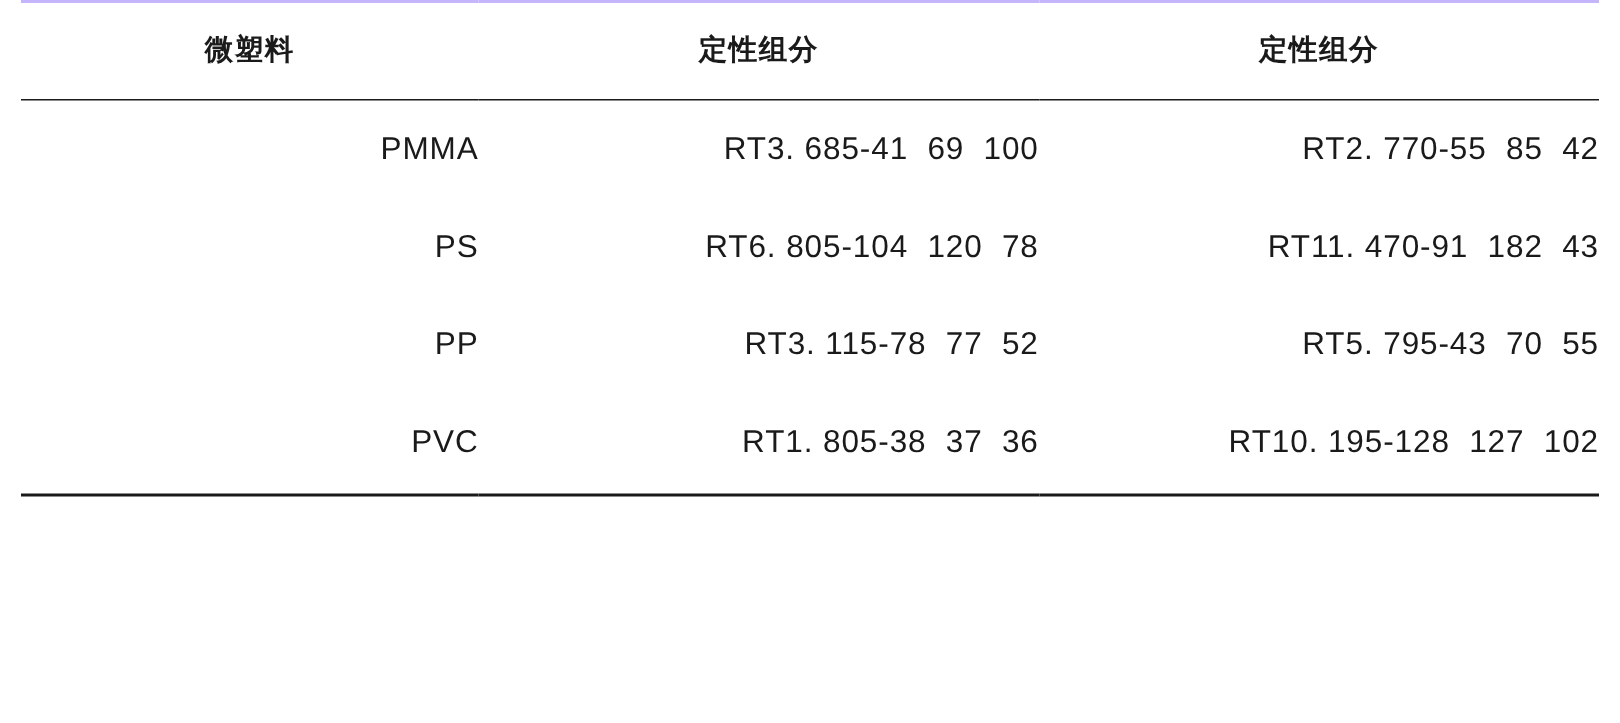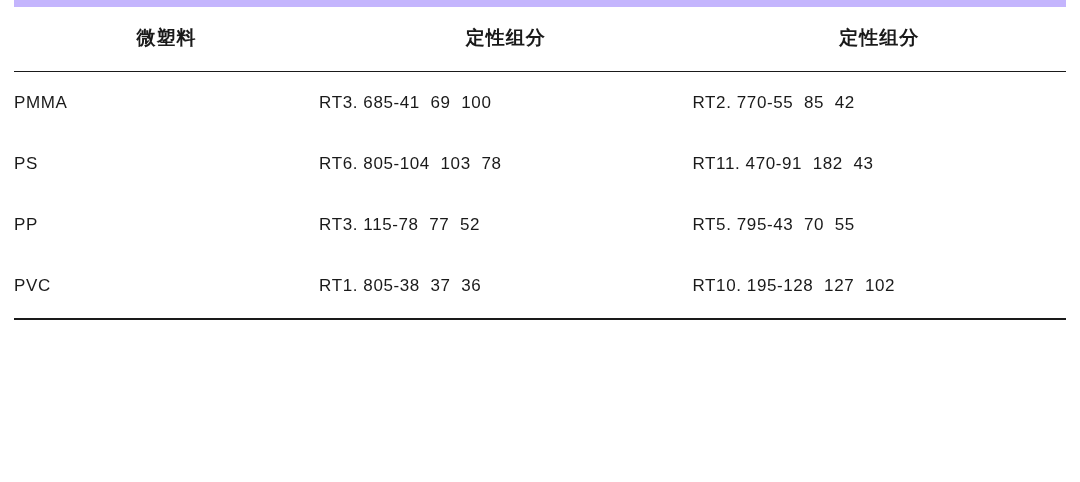--- a/index.html
+++ b/index.html
@@ -27,26 +27,26 @@
     table-layout: fixed;
   }
   table.data-table thead th {
     font-size: 19px;
     font-weight: bold;
     padding: 18px 0 20px 0;
     text-align: center;
     letter-spacing: 1px;
   }
   table.data-table thead tr {
-    border-top: 7px solid #c4b5fd;
+    border-top: 2px solid #c4b5fd;
     border-bottom: 1.5px solid #1a1a1a;
   }
   table.data-table tbody tr td {
-    font-size: 17px;
-    text-align: left;
+    font-size: 21px;
+    text-align: right;
     padding: 21px 0 20px 0;
     letter-spacing: 0.6px;
     white-space: pre;
   }
   table.data-table tbody tr:last-child td {
     padding-bottom: 22px;
   }
   table.data-table tbody {
     border-bottom: 2px solid #1a1a1a;
   }
@@ -73,21 +73,21 @@
       </tr>
     </thead>
     <tbody>
       <tr>
         <td class="cell-name">PMMA</td>
         <td>RT3. 685-41  69  100</td>
         <td>RT2. 770-55  85  42</td>
       </tr>
       <tr>
         <td class="cell-name">PS</td>
-        <td>RT6. 805-104  103  78</td>
+        <td>RT6. 805-104  120  78</td>
         <td>RT11. 470-91  182  43</td>
       </tr>
       <tr>
         <td class="cell-name">PP</td>
         <td>RT3. 115-78  77  52</td>
         <td>RT5. 795-43  70  55</td>
       </tr>
       <tr>
         <td class="cell-name">PVC</td>
         <td>RT1. 805-38  37  36</td>

